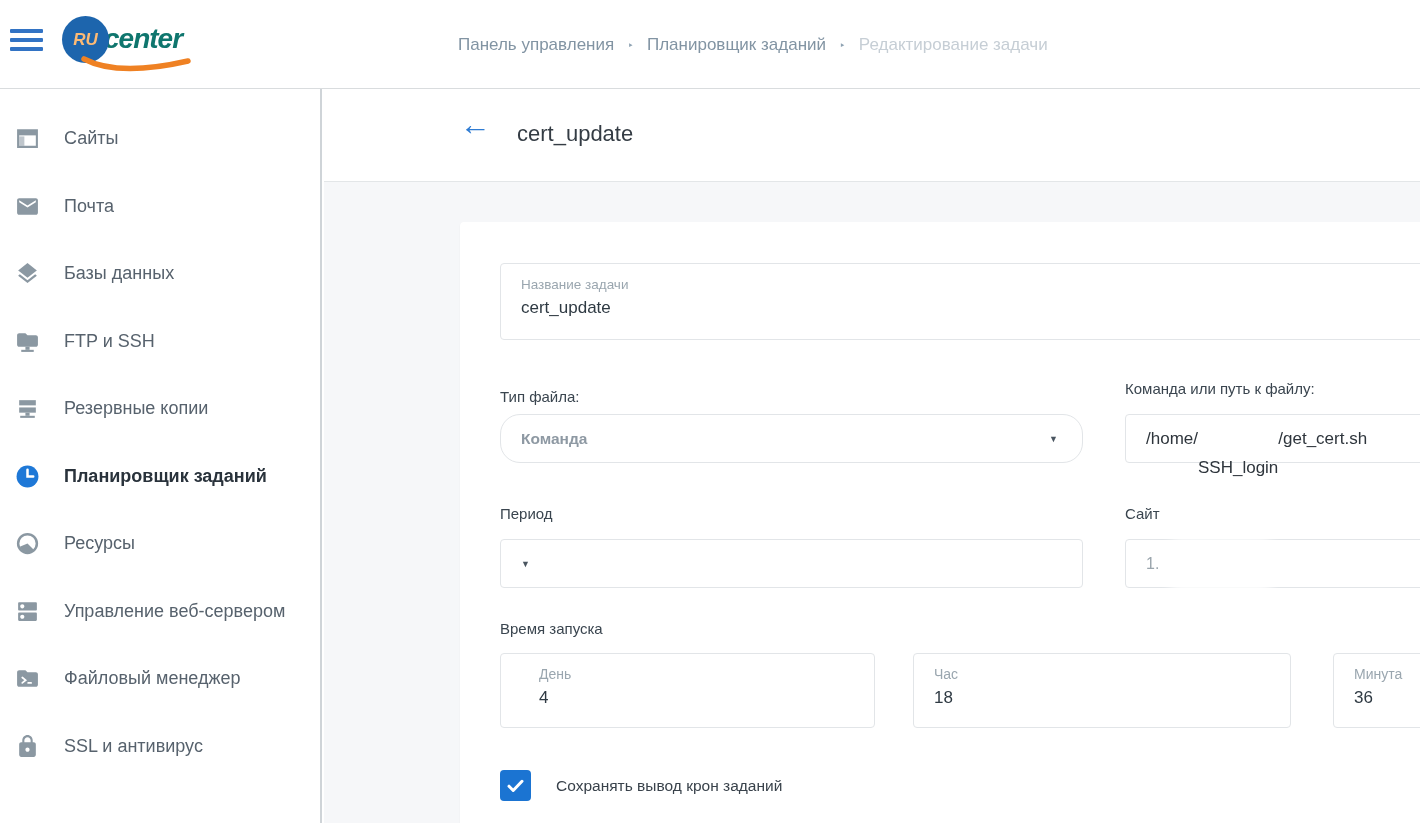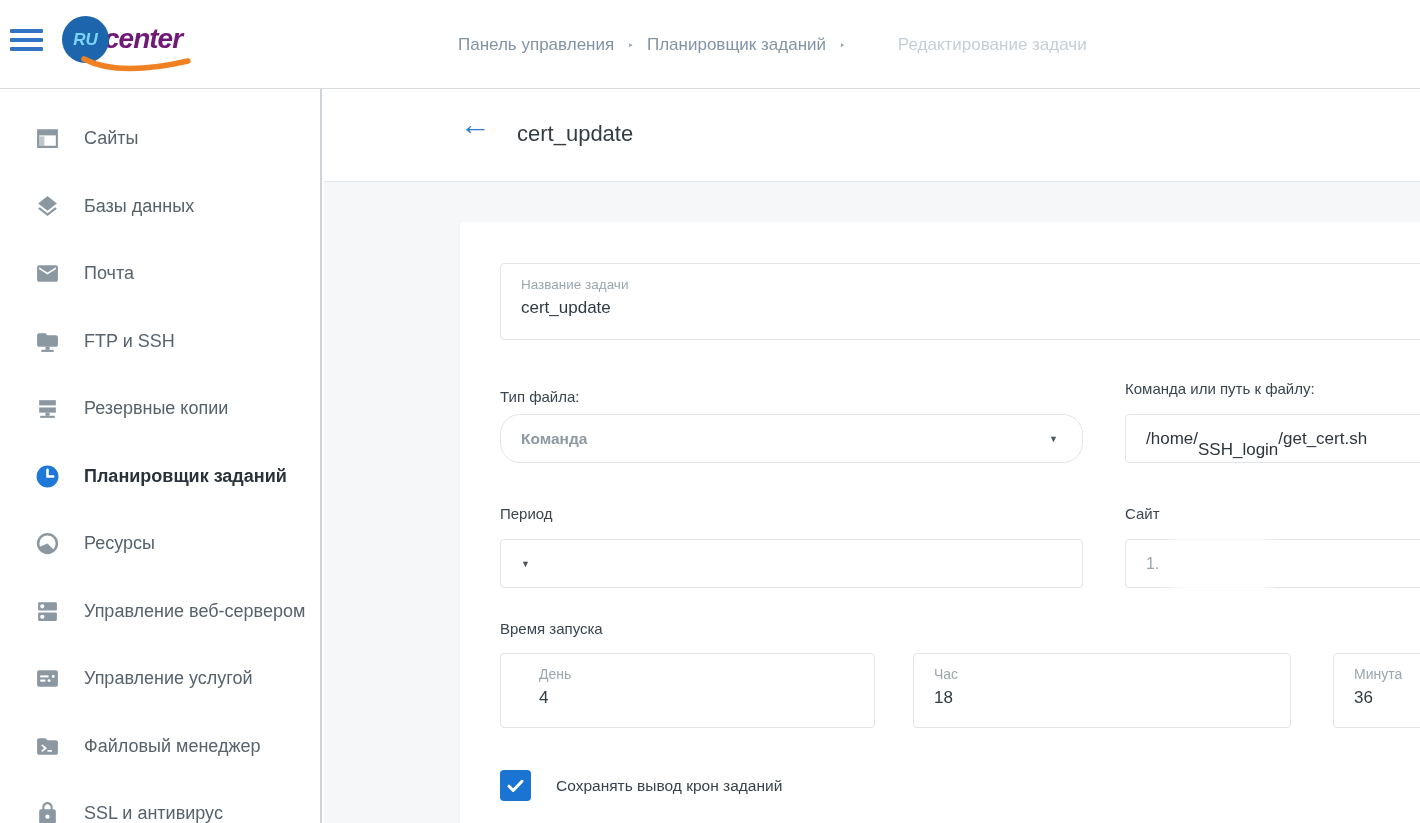--- a/index.html
+++ b/index.html
@@ -8,35 +8,35 @@
     background:#fff;font-family:"Liberation Sans",sans-serif;
     -webkit-font-smoothing:antialiased;
   }
   
   .header{position:absolute;left:0;top:0;width:1420px;height:88px;background:#fff;
     border-bottom:1px solid #d9dcde;z-index:6;}
   .hamburger{position:absolute;left:10px;top:29px;width:33px;height:24px;cursor:pointer;}
   .hamburger .bar{height:4px;background:#3273c4;border-radius:1px;margin-bottom:5px;}
   .logo{position:absolute;left:62px;top:12px;width:125px;height:68px;cursor:pointer;}
   .logo-circle{position:absolute;left:0;top:4px;width:47px;height:47px;border-radius:50%;
-    background:#1d65ad;color:#7dd3fc;font-style:italic;font-weight:bold;font-size:17px;
+    background:#1d65ad;color:#fdba74;font-style:italic;font-weight:bold;font-size:17px;
     display:flex;align-items:center;justify-content:center;z-index:2;}
   .logo-brand{position:absolute;left:42px;top:11px;font-style:italic;font-weight:bold;
-    font-size:28px;color:#701a75;z-index:1;letter-spacing:-1px;
+    font-size:28px;color:#0f766e;z-index:1;letter-spacing:-1px;
     text-shadow:-2px 0 0 #fff,-3px 1px 0 #fff;}
   .logo-swoosh{position:absolute;left:18px;top:42px;z-index:3;}
   .breadcrumb{position:absolute;left:458px;top:35px;display:flex;align-items:center;gap:14px;
     font-size:17px;white-space:nowrap;}
   .crumb{color:#8294a3;text-decoration:none;cursor:pointer;}
-  .crumb.current{color:#c6ced5;cursor:default;margin-left:39px;}
+  .crumb.current{color:#c6ced5;cursor:default;}
   .crumb-sep{color:#8fa3b3;font-size:13px;line-height:1;}
   
   .sidebar{position:absolute;left:0;top:89px;width:322px;height:734px;background:#fff;
     border-right:2px solid #cfd4d8;box-sizing:border-box;padding-top:16px;z-index:5;}
-  .nav-item{height:67.5px;display:flex;align-items:center;padding-left:14px;cursor:pointer;margin-left:20px;}
+  .nav-item{height:67.5px;display:flex;align-items:center;padding-left:14px;cursor:pointer;}
   .nav-icon{width:26px;height:26px;margin-right:24px;flex:0 0 26px;display:flex;
     align-items:center;justify-content:center;}
   .nav-icon svg{width:25px;height:25px;}
   .nav-label{font-size:18px;color:#57626d;}
   .nav-item.active .nav-label{color:#29323b;font-weight:bold;}
   
   .content-head{position:absolute;left:324px;top:89px;width:1096px;height:92px;background:#fff;
     border-bottom:1px solid #e3e6e8;z-index:1;}
   .back-arrow{position:absolute;left:136px;top:18px;font-size:31px;color:#2f7cd3;cursor:pointer;
     font-weight:bold;}
@@ -56,21 +56,21 @@
   .lbl-period{left:40px;top:283px;}
   .lbl-site{left:665px;top:283px;}
   .lbl-time{left:40px;top:398px;}
   .dropdown{height:49px;display:flex;align-items:center;padding:0 20px;cursor:pointer;}
   .dd-1{left:40px;top:192px;width:583px;border-radius:20px;}
   .dd-2{left:40px;top:317px;width:583px;}
   .dd-text{font-size:15.5px;font-weight:bold;color:#8e99a3;flex:1;}
   .dd-caret{font-size:9px;color:#4a5560;margin-right:4px;}
   .input-line{height:49px;display:flex;align-items:center;padding:0 20px;cursor:text;}
   .in-cmd{left:665px;top:192px;width:318px;font-size:17px;color:#2e353c;white-space:nowrap;}
-  .lowered{position:relative;top:11px;}
+  .lowered{position:relative;top:29px;}
   .in-site{left:665px;top:317px;width:318px;font-size:16px;color:#9aa5ad;}
   .site-blur{position:absolute;left:45px;top:5px;width:100px;height:39px;background:#fff;
     border-radius:12px;box-shadow:0 0 8px 7px #fff;}
   .time-box{height:75px;padding:12px 0 0 20px;cursor:text;}
   .t-day{left:40px;top:431px;width:375px;padding-left:38px;}
   .t-hour{left:453px;top:431px;width:378px;}
   .t-min{left:873px;top:431px;width:130px;}
   .time-label{font-size:14px;color:#9aa6af;}
   .checkbox{position:absolute;left:40px;top:548px;width:31px;height:31px;border-radius:4px;
     background:#1b74d2;display:flex;align-items:center;justify-content:center;cursor:pointer;}
@@ -110,34 +110,34 @@
           <path d="M3 4h18v5H3z" fill="#8b98a2"></path>
           <path d="M4 10h5v9H4z" fill="#8b98a2" opacity=".55"></path>
         </svg>
     </span>
     <span class="nav-label">Сайты</span>
   </div>
 
   <div class="nav-item">
     <span class="nav-icon">
       <svg viewBox="0 0 24 24">
+          <path d="M20 4H4C2.9 4 2 4.9 2 6v12c0 1.1.9 2 2 2h16c1.1 0 2-.9 2-2V6c0-1.1-.9-2-2-2zm0 4l-8 5-8-5V6l8 5 8-5v2z" fill="#8b98a2"></path>
+        </svg>
+    </span>
+    <span class="nav-label">Почта</span>
+  </div>
+
+  <div class="nav-item">
+    <span class="nav-icon">
+      <svg viewBox="0 0 24 24">
           <path d="M11.99 18.54l-7.37-5.73L3 14.07l9 7 9-7-1.63-1.26-7.38 5.73z" fill="#8b98a2"></path>
           <path d="M12 16l7.36-5.73L21 9l-9-7-9 7 1.63 1.27L12 16z" fill="#8b98a2"></path>
         </svg>
     </span>
     <span class="nav-label">Базы данных</span>
-  </div>
-
-  <div class="nav-item">
-    <span class="nav-icon">
-      <svg viewBox="0 0 24 24">
-          <path d="M20 4H4C2.9 4 2 4.9 2 6v12c0 1.1.9 2 2 2h16c1.1 0 2-.9 2-2V6c0-1.1-.9-2-2-2zm0 4l-8 5-8-5V6l8 5 8-5v2z" fill="#8b98a2"></path>
-        </svg>
-    </span>
-    <span class="nav-label">Почта</span>
   </div>
 
   <div class="nav-item">
     <span class="nav-icon">
       <svg viewBox="0 0 24 24">
           <path d="M10 4H4c-1.1 0-2 .9-2 2v9c0 1.1.9 2 2 2h16c1.1 0 2-.9 2-2V8c0-1.1-.9-2-2-2h-8l-2-2z" fill="#8b98a2"></path>
           <rect x="10" y="17" width="4" height="3" fill="#8b98a2"></rect>
           <rect x="6" y="20" width="12" height="2" fill="#8b98a2"></rect>
         </svg>
     </span>
@@ -178,32 +178,20 @@
 
   <div class="nav-item">
     <span class="nav-icon">
       <svg viewBox="0 0 24 24">
           <path d="M20 13H4c-.55 0-1 .45-1 1v6c0 .55.45 1 1 1h16c.55 0 1-.45 1-1v-6c0-.55-.45-1-1-1zM7 19c-1.1 0-2-.9-2-2s.9-2 2-2 2 .9 2 2-.9 2-2 2zM20 3H4c-.55 0-1 .45-1 1v6c0 .55.45 1 1 1h16c.55 0 1-.45 1-1V4c0-.55-.45-1-1-1zM7 9c-1.1 0-2-.9-2-2s.9-2 2-2 2 .9 2 2-.9 2-2 2z" fill="#8b98a2"></path>
         </svg>
     </span>
     <span class="nav-label">Управление веб-сервером</span>
   </div>
 
-  <div class="nav-item">
-    <span class="nav-icon">
-      <svg viewBox="0 0 24 24">
-          <rect x="2" y="4" width="20" height="16" rx="2" fill="#8b98a2"></rect>
-          <rect x="5" y="9" width="8" height="2" fill="#fff"></rect>
-          <circle cx="17.5" cy="10" r="1.4" fill="#fff"></circle>
-          <rect x="5" y="13" width="5" height="2" fill="#fff"></rect>
-          <circle cx="13.5" cy="14" r="1.4" fill="#fff"></circle>
-        </svg>
-    </span>
-    <span class="nav-label">Управление услугой</span>
-  </div>
 
   <div class="nav-item">
     <span class="nav-icon">
       <svg viewBox="0 0 24 24">
           <path d="M10 4H4c-1.1 0-2 .9-2 2v12c0 1.1.9 2 2 2h16c1.1 0 2-.9 2-2V8c0-1.1-.9-2-2-2h-8l-2-2z" fill="#8b98a2"></path>
           <path d="M7 11l3.2 2.6L7 16.2" stroke="#fff" stroke-width="1.7" fill="none" stroke-linecap="round"></path>
           <rect x="11.8" y="15.4" width="4.5" height="1.7" rx=".8" fill="#fff"></rect>
         </svg>
     </span>
     <span class="nav-label">Файловый менеджер</span>

